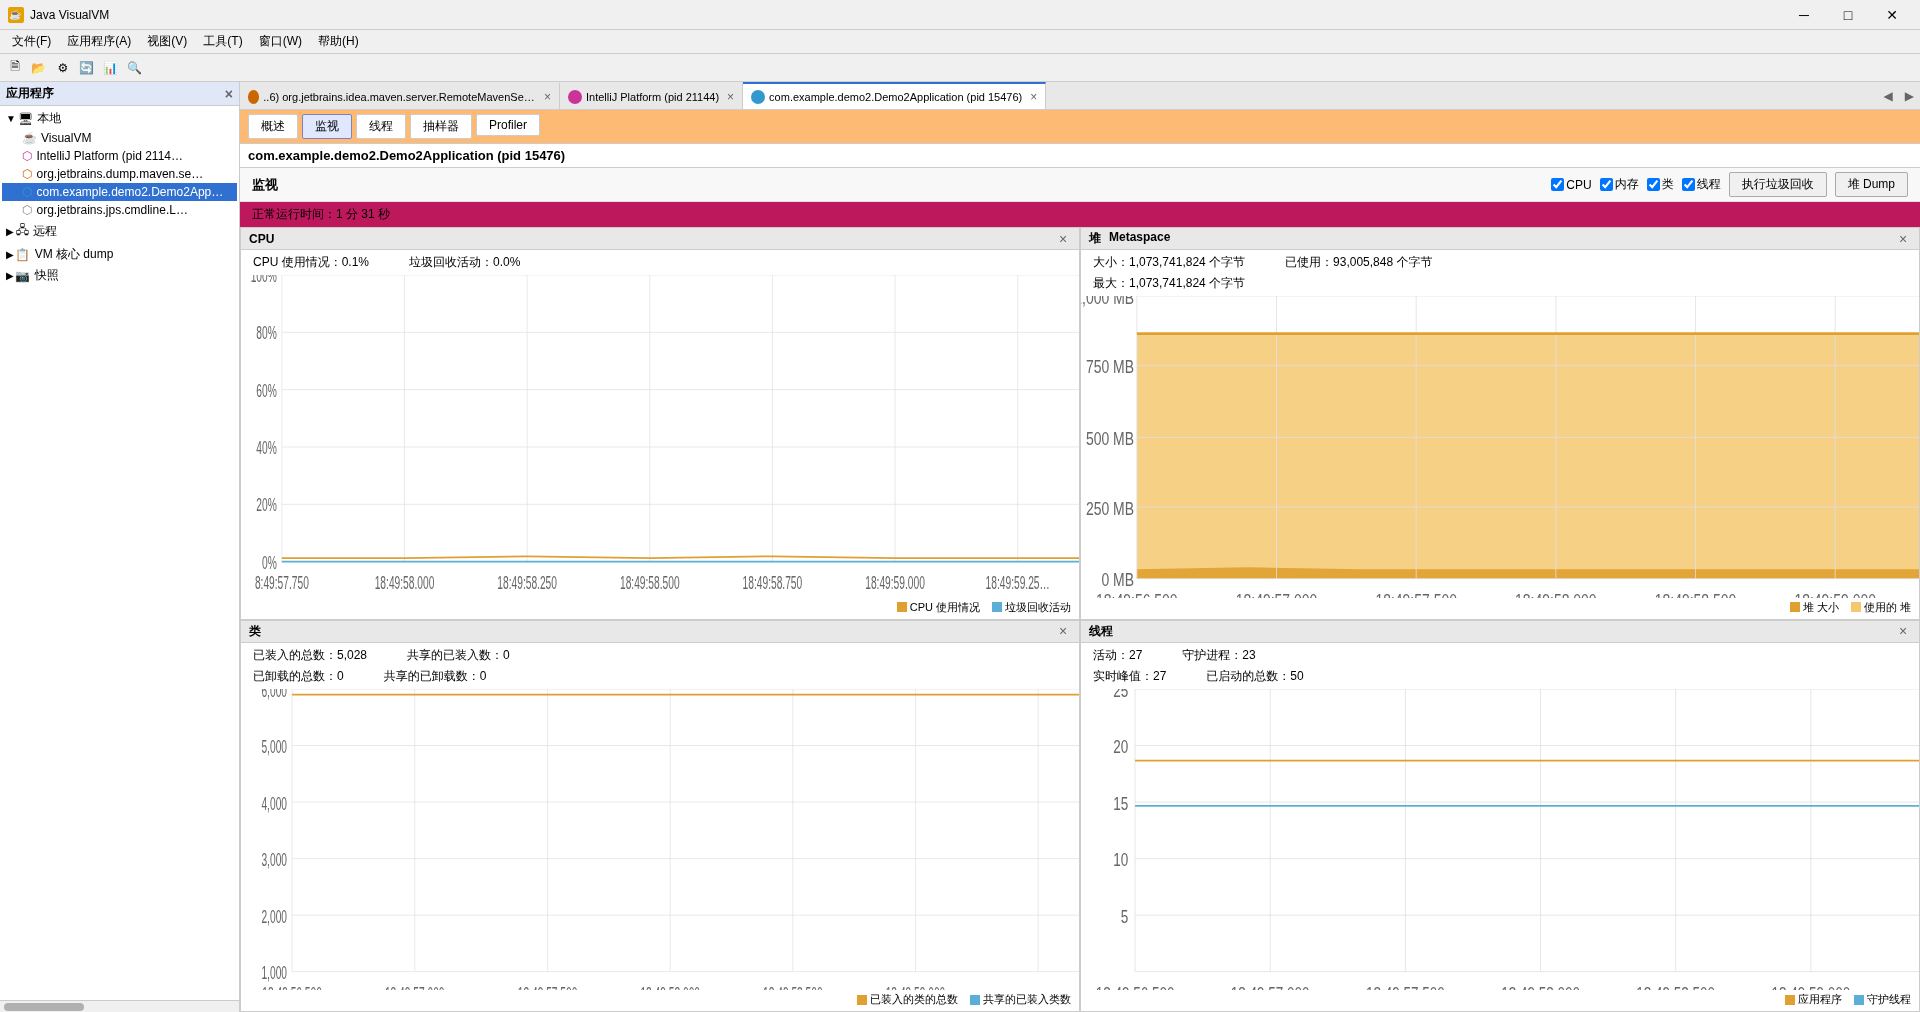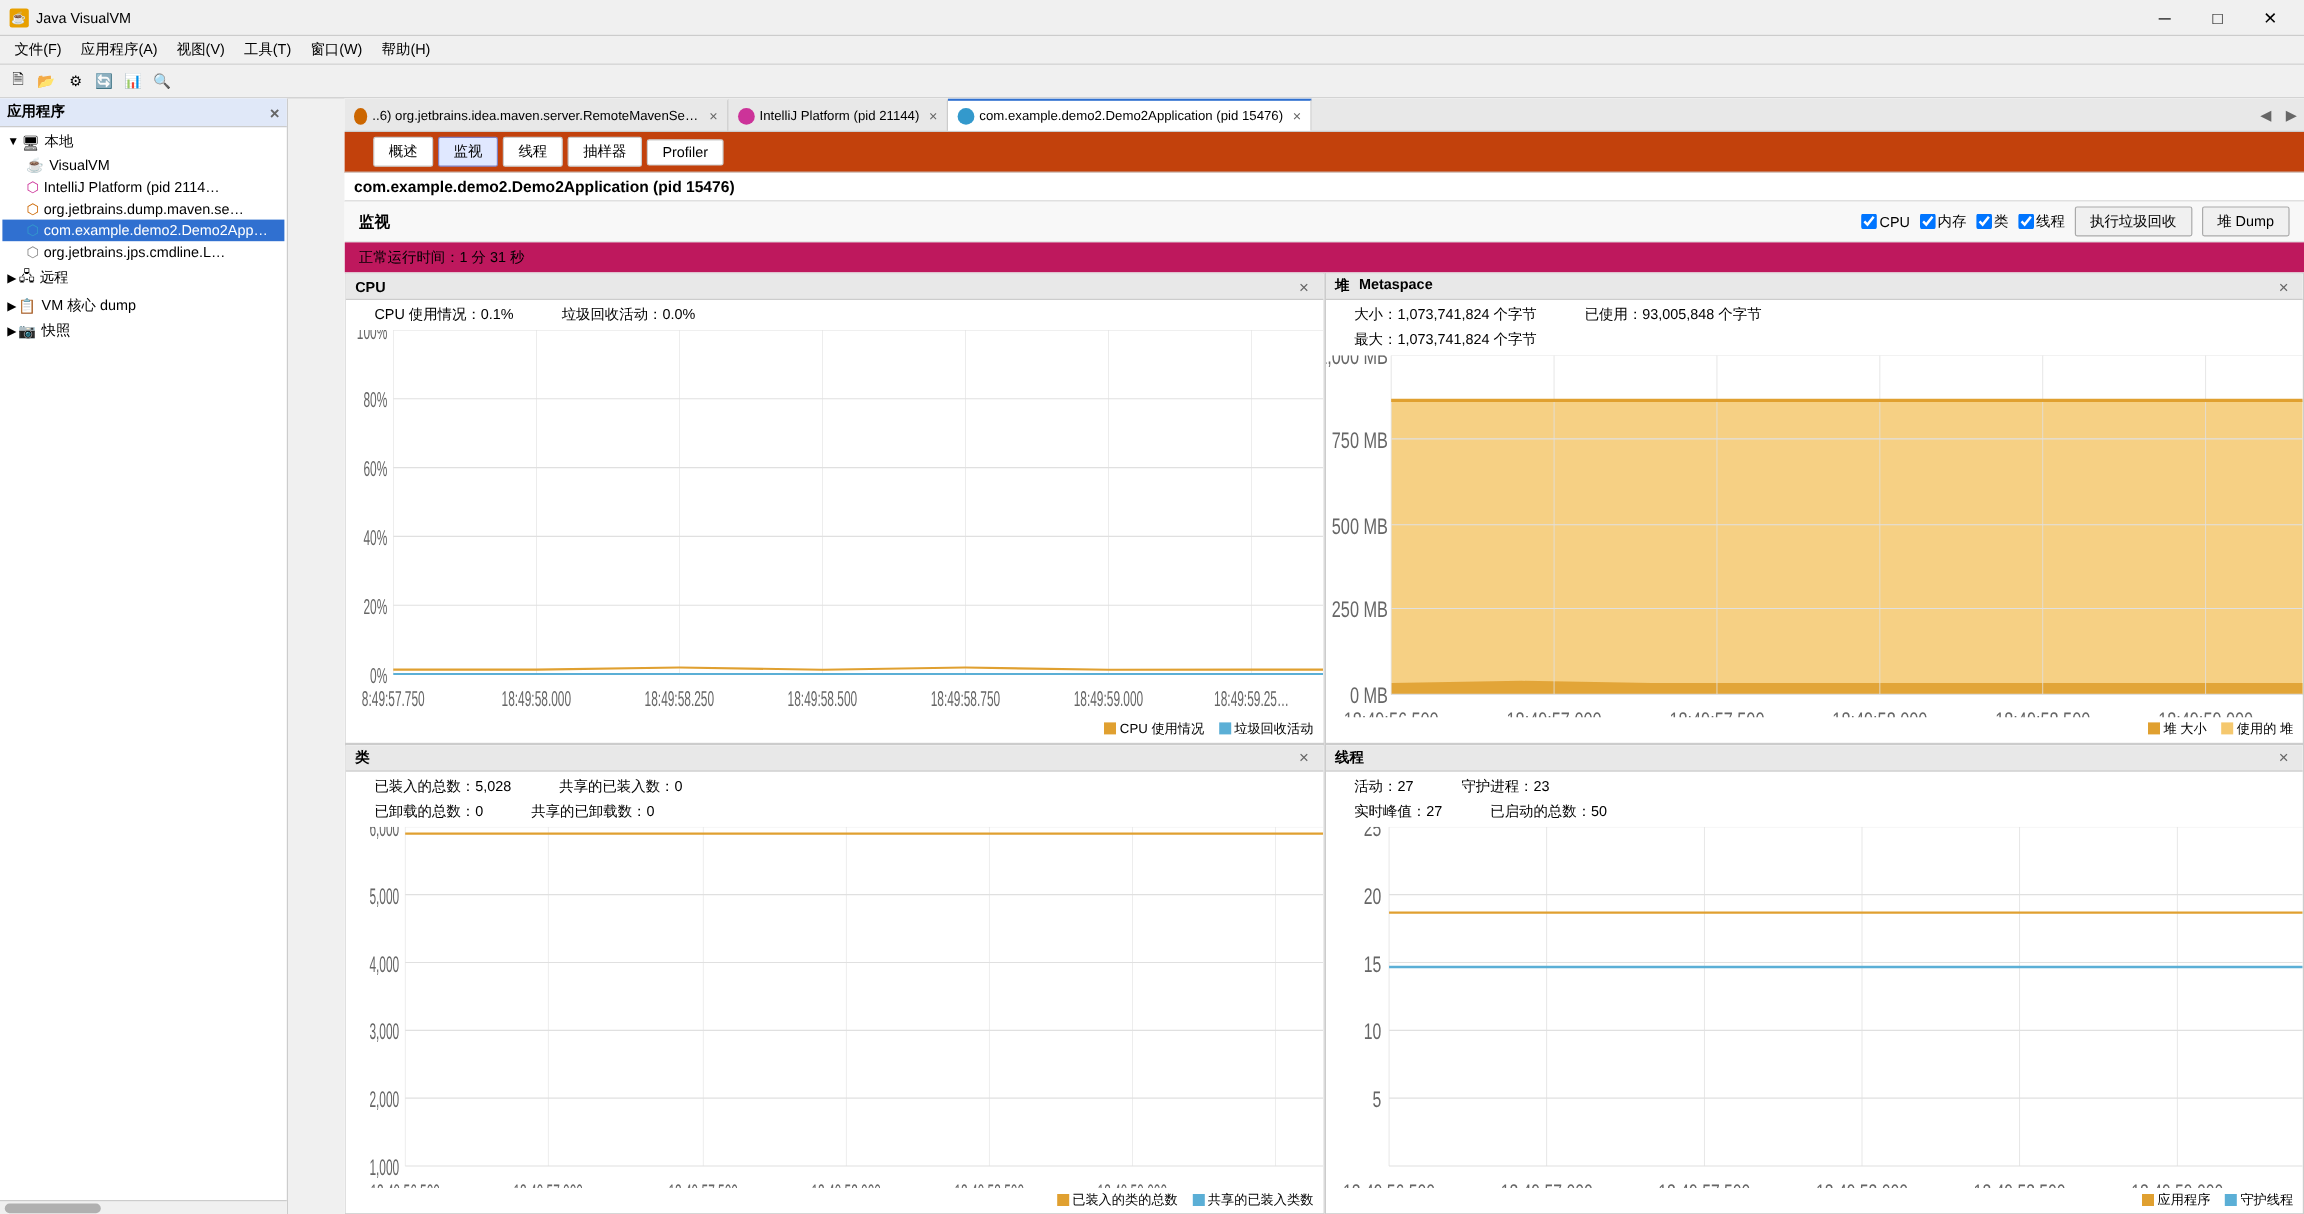--- a/index.html
+++ b/index.html
@@ -14,21 +14,21 @@
     
     
     #menu-bar { background: #f0f0f0; height: 24px; display: flex; align-items: center; padding: 0 4px; border-bottom: 1px solid #ccc; }
     .menu-item { padding: 2px 8px; cursor: pointer; font-size: 12px; }
     
     
     #toolbar { background: #f0f0f0; height: 28px; display: flex; align-items: center; padding: 0 4px; border-bottom: 1px solid #ccc; gap: 2px; }
     .toolbar-btn { width: 22px; height: 22px; background: none; border: 1px solid transparent; cursor: pointer; display: flex; align-items: center; justify-content: center; font-size: 12px; }
     
     
-    #main { display: flex; height: calc(1012px - 82px); gap: 47px; }
+    #main { display: flex; height: calc(1012px - 82px); }
     
     
     #left-panel { width: 240px; min-width: 240px; background: #fff; border-right: 1px solid #ccc; display: flex; flex-direction: column; }
     #left-panel-header { background: #e0e8f8; padding: 3px 6px; font-size: 12px; font-weight: bold; display: flex; align-items: center; justify-content: space-between; border-bottom: 1px solid #ccc; }
     #left-panel-header .close-x { cursor: pointer; font-size: 14px; color: #666; }
     #tree-area { flex: 1; overflow-y: auto; padding: 2px; }
     .tree-item { display: flex; align-items: center; padding: 2px 4px; cursor: pointer; font-size: 12px; white-space: nowrap; overflow: hidden; text-overflow: ellipsis; }
     .tree-item.selected { background: #3070d0; color: white; }
     .tree-item .indent { display: inline-block; }
     .tree-arrow { margin-right: 2px; font-size: 10px; }
@@ -42,21 +42,21 @@
     
     #tabs-bar { background: #e8e8e8; display: flex; align-items: stretch; border-bottom: 1px solid #ccc; min-height: 28px; }
     .tab { display: flex; align-items: center; padding: 4px 8px; border-right: 1px solid #ccc; border-top: 2px solid transparent; cursor: pointer; font-size: 11px; white-space: nowrap; max-width: 320px; gap: 4px; }
     .tab.active { background: #fff; border-top-color: #3070d0; }
     .tab .tab-close { margin-left: 4px; color: #666; font-size: 12px; cursor: pointer; }
     .tab-icon { width: 14px; height: 14px; border-radius: 50%; display: inline-block; }
     .tab-nav-btn { padding: 4px 6px; cursor: pointer; display: flex; align-items: center; justify-content: center; font-size: 12px; color: #666; }
     .tab-spacer { flex: 1; }
     
     
-    #sub-tabs { background: #c2410c; display: flex; align-items: center; padding: 4px 24px; border-bottom: 1px solid #ccc; gap: 4px; }
+    #sub-tabs { background: #fdba74; display: flex; align-items: flex-start; padding: 4px 8px; border-bottom: 1px solid #ccc; gap: 4px; }
     .sub-tab { padding: 3px 12px; border: 1px solid #ccc; background: #fff; cursor: pointer; font-size: 12px; border-radius: 2px; }
     .sub-tab.active { background: #e0e8ff; border-color: #8080c0; }
     
     
     #app-title-bar { padding: 4px 8px; font-size: 13px; font-weight: bold; border-bottom: 1px solid #ccc; background: #fff; }
     
     
     #monitor-area { flex: 1; overflow: hidden; background: #f8f8f8; display: flex; flex-direction: column; }
     #monitor-header { display: flex; align-items: center; justify-content: space-between; padding: 4px 12px; background: #f8f8f8; border-bottom: 1px solid #e0e0e0; }
     #monitor-title { font-size: 13px; font-weight: bold; }
@@ -67,21 +67,21 @@
     
     #uptime-bar { padding: 4px 12px; font-size: 12px; background: #be185d; }
     
     
     #charts-grid { flex: 1; display: grid; grid-template-columns: 1fr 1fr; grid-template-rows: 1fr 1fr; gap: 0; overflow: hidden; }
     
     .chart-panel { background: #fff; border: 1px solid #ccc; display: flex; flex-direction: column; position: relative; overflow: hidden; }
     .chart-panel-header { display: flex; align-items: center; justify-content: space-between; padding: 2px 8px; background: #e8e8e8; border-bottom: 1px solid #ccc; min-height: 22px; }
     .chart-panel-title { font-size: 12px; font-weight: bold; }
     .chart-panel-close { cursor: pointer; font-size: 14px; color: #666; width: 16px; height: 16px; display: flex; align-items: center; justify-content: center; }
-    .chart-stats { display: flex; gap: 40px; padding: 4px 12px; font-size: 12px; flex-wrap: wrap; margin-left: 12px; }
+    .chart-stats { display: flex; gap: 40px; padding: 4px 12px; font-size: 12px; flex-wrap: wrap; }
     .chart-body { flex: 1; position: relative; overflow: hidden; }
     .chart-legend { padding: 2px 8px 4px; display: flex; gap: 12px; font-size: 11px; align-items: center; justify-content: flex-end; }
     .legend-item { display: flex; align-items: center; gap: 3px; }
     .legend-dot { width: 10px; height: 10px; display: inline-block; }
     
     
     .chart-svg { width: 100%; height: 100%; }
     
     
     .heap-fill { fill: #f5c86e; fill-opacity: 0.85; }

